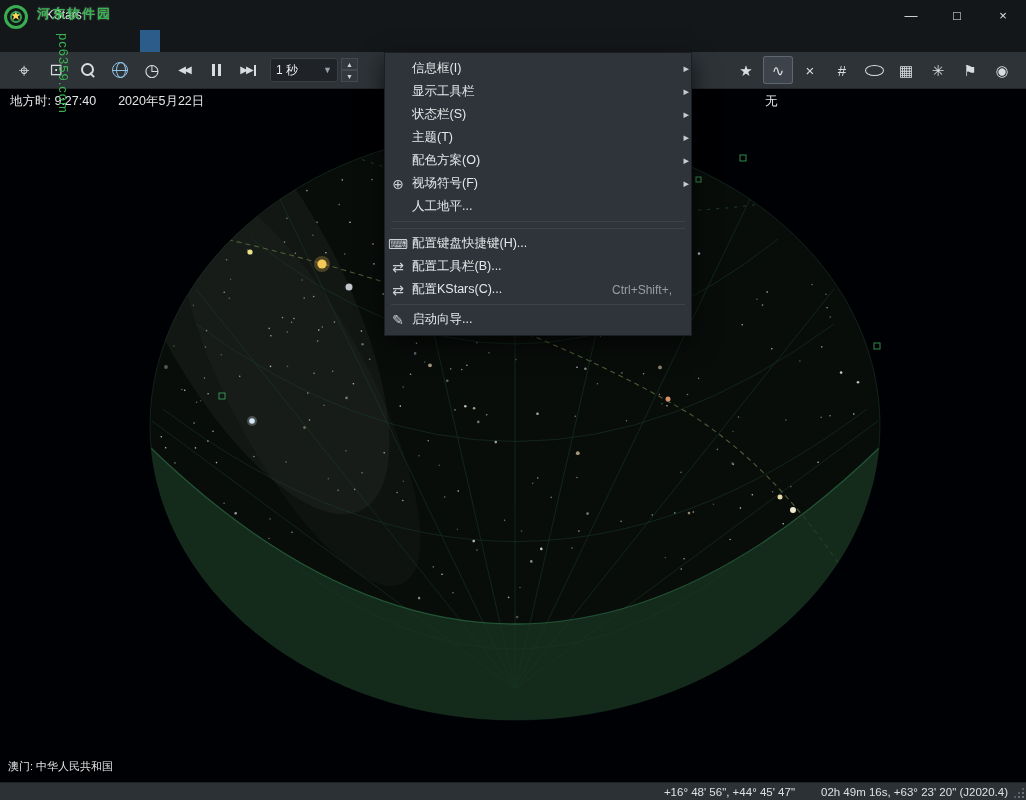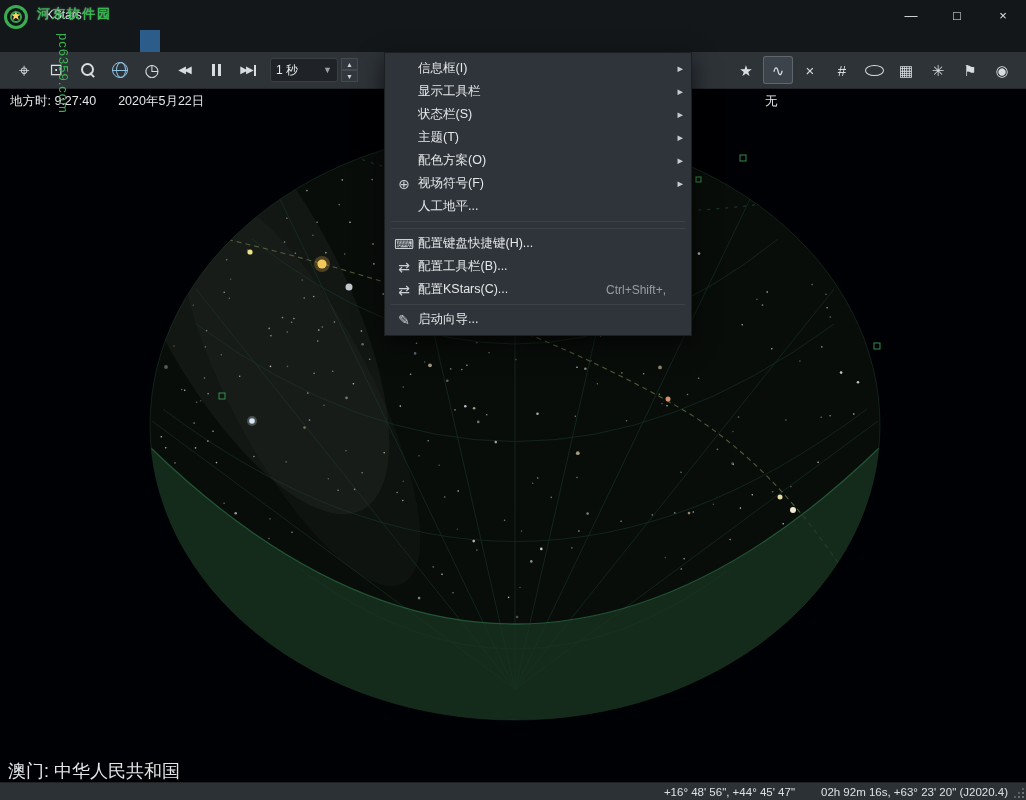--- a/index.html
+++ b/index.html
@@ -59,38 +59,38 @@
   .timestep{height:24px;min-width:68px;margin:0 3px 0 6px;background:#1f2327;border:1px solid #3a3f44;
             border-radius:3px;display:flex;align-items:center;padding:0 5px;color:#e8eaec;font-size:12px;}
   .timestep .caret{margin-left:auto;color:#9aa0a6;font-size:9px;padding-left:8px;}
   .stepper{display:flex;flex-direction:column;margin-right:4px;}
   .stepper .sbtn{width:17px;height:12px;background:#33383e;border:1px solid #44494f;color:#cfd3d7;
                  font-size:7px;display:flex;align-items:center;justify-content:center;}
 
   
   .dropdown{position:absolute;left:384px;top:52px;width:308px;background:#2f343a;
             border:1px solid #1c1f22;box-shadow:0 8px 22px rgba(0,0,0,.65);z-index:40;padding:4px 0;}
-  .menu-item{display:flex;align-items:center;height:23px;padding:0 8px;font-size:12.5px;color:#e6e8ea;white-space:nowrap;}
+  .menu-item{display:flex;align-items:center;height:23px;padding:0 2px;font-size:12.5px;color:#e6e8ea;white-space:nowrap;}
   .menu-item .mic{width:22px;height:18px;display:flex;align-items:center;justify-content:center;
                   font-size:14px;color:#ccd0d4;flex:none;}
   .menu-item .mlabel{margin-left:3px;}
   .menu-item .mshortcut{margin-left:auto;color:#989da3;font-size:12px;}
   .menu-item .marrow{width:17px;text-align:right;color:#c8ccd0;font-size:11px;flex:none;}
   .menu-item.sep{height:7px;padding:0;position:relative;}
   .menu-item.sep::before{content:"";position:absolute;left:6px;right:6px;top:3px;border-top:1px solid #3d4247;}
 
   
   .map{position:absolute;left:0;top:89px;width:1026px;height:693px;background:#000104;overflow:hidden;}
   .map svg{position:absolute;left:0;top:0;}
   .sky-label{position:absolute;font-size:13px;white-space:nowrap;text-shadow:0 0 3px #000,0 0 3px #000;}
   .map-info-time{position:absolute;left:10px;top:4px;display:flex;gap:22px;color:#e2e6e9;font-size:12.5px;
                  text-shadow:0 1px 2px #000;align-items:flex-end;}
   .map-fov{position:absolute;left:765px;top:4px;color:#e2e6e9;font-size:12.5px;text-shadow:0 1px 2px #000;}
   .map-marks{position:absolute;left:797px;top:6px;display:flex;gap:22px;color:#7d8287;font-size:11px;}
-  .map-location{position:absolute;left:8px;top:670px;color:#e2e6e9;font-size:18px;text-shadow:0 1px 2px #000;}
+  .map-location{position:absolute;left:8px;top:670px;color:#e2e6e9;font-size:11px;text-shadow:0 1px 2px #000;}
 
   
   .statusbar{position:absolute;left:0;bottom:0;width:100%;height:18px;background:#2c3136;
              border-top:1px solid #1f2326;display:flex;align-items:center;color:#dde0e3;font-size:11.5px;}
   .status-right{margin-left:auto;display:flex;gap:26px;margin-right:18px;}
   .grip{position:absolute;right:2px;bottom:2px;width:10px;height:10px;}
   .grip::before{content:"";position:absolute;right:0;bottom:0;width:2px;height:2px;background:#6a7076;
                 box-shadow:-4px 0 0 #6a7076,0 -4px 0 #6a7076,-4px -4px 0 #565c62,-8px 0 0 #565c62,0 -8px 0 #565c62;}
 
   
@@ -649,21 +649,21 @@
         <span class="mic mi">✎</span>
         <span class="mlabel">启动向导...</span>
         <span class="mshortcut"></span>
         <span class="marrow"></span>
       </div>
     </div>
 
   <div class="statusbar">
     <div class="status-right">
       <span>+16° 48' 56", +44° 45' 47"</span>
-      <span>02h 92m 16s, +63° 23' 20" (J2020.4)</span>
+      <span>02h 49m 16s, +63° 23' 20" (J2020.4)</span>
     </div>
     <div class="grip"></div>
   </div>
 
   <div class="watermark">
     <span class="wm-chain"></span>
     <span class="wm-name">河东软件园</span>
     <span class="wm-site">pc6359.com</span>
   </div>
 

